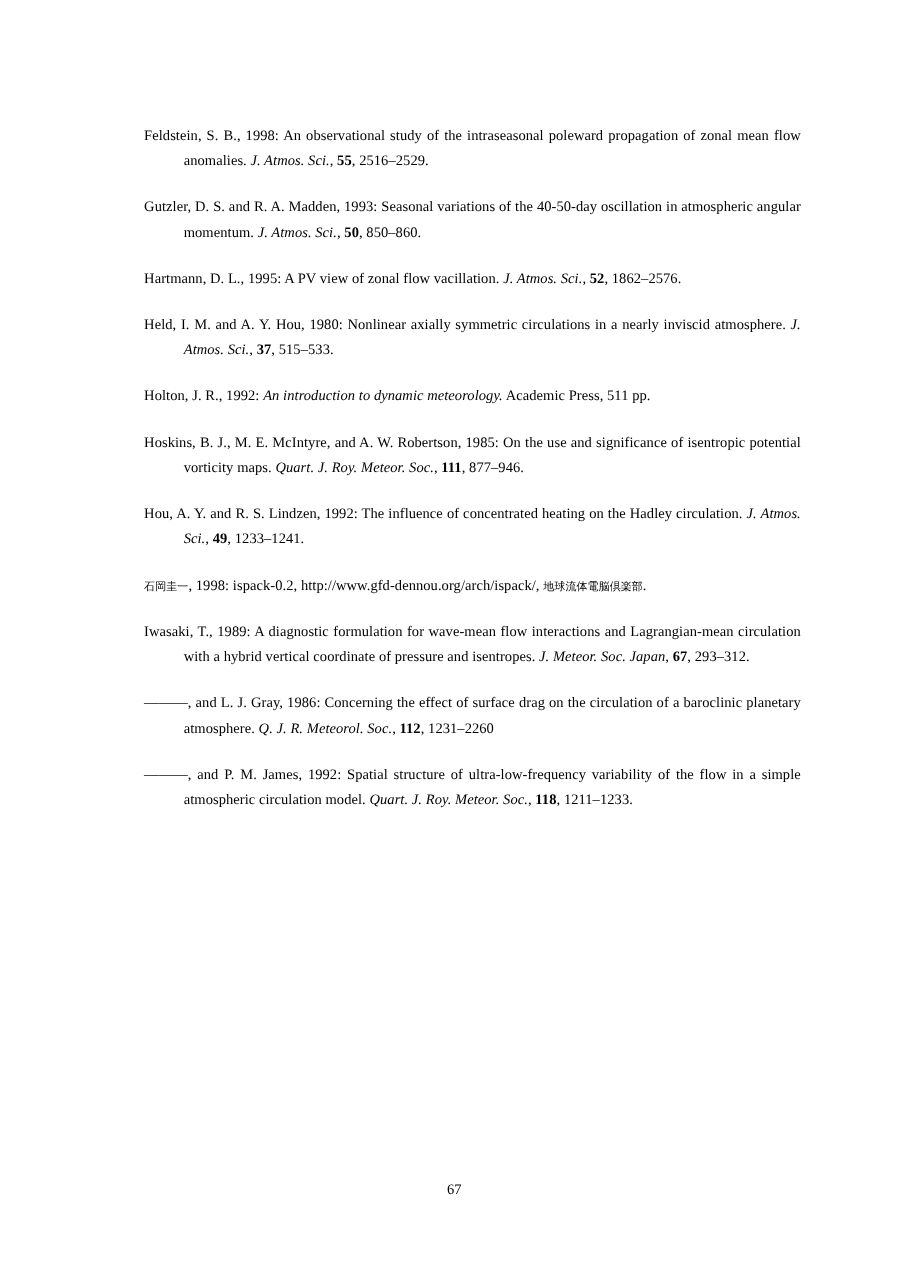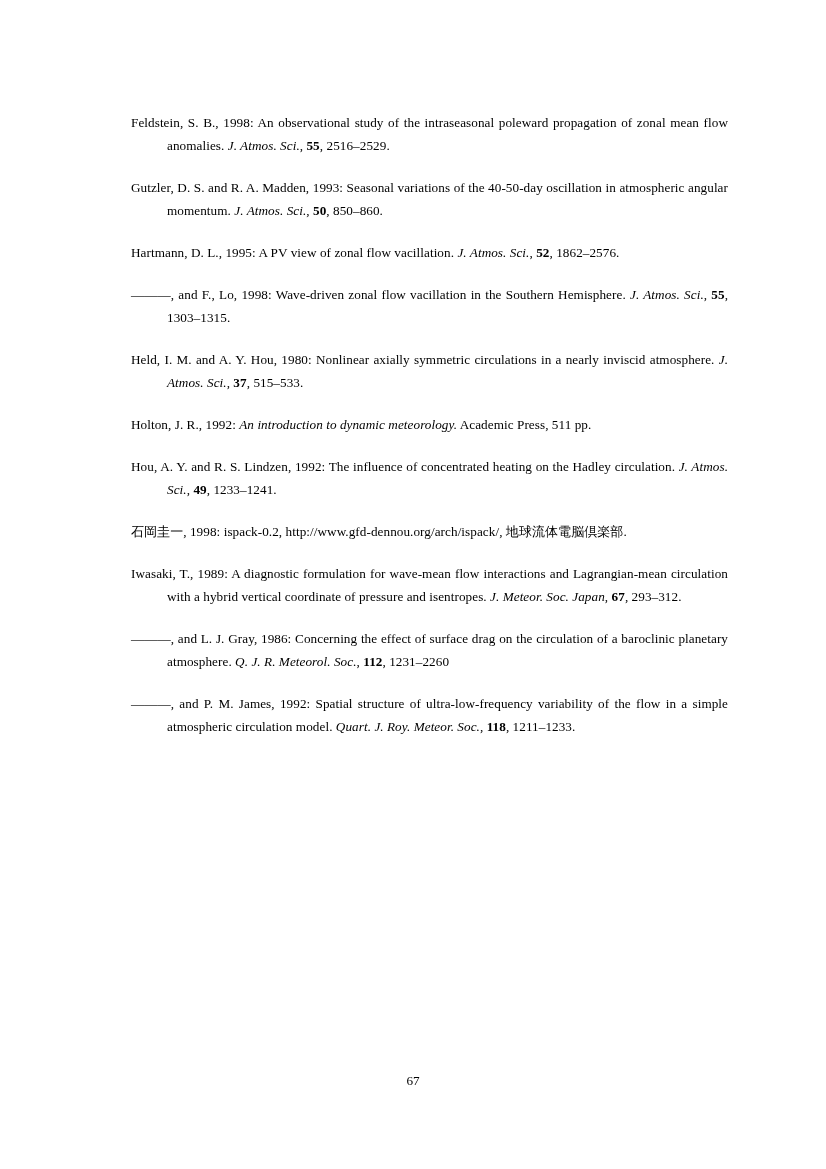--- a/index.html
+++ b/index.html
@@ -36,43 +36,43 @@
   }
   .ref:last-child { margin-bottom: 0; }
   .ref i, .ref .it {
     font-style: italic;
   }
   .ref .bold {
     font-weight: bold;
   }
   .cjk {
     font-family: "DejaVu Sans", sans-serif;
-    font-size: 13px;
+    font-size: 10px;
   }
   .pageno {
     position: absolute;
     left: 0;
     top: 1073px;
     width: 826px;
     text-align: center;
     font-size: 13.2px;
     font-family: "Liberation Serif", "DejaVu Serif", serif;
   }
 </style>
 </head>
 <body>
 
 <div class="page">
   <div class="refs">
       <p class="ref"><span>Feldstein, S. B., 1998: An observational study of the intraseasonal poleward propagation of zonal mean flow anomalies. </span><span class="it">J. Atmos. Sci.</span><span>, </span><span class="bold">55</span><span>, 2516–2529.</span></p>
       <p class="ref"><span>Gutzler, D. S. and R. A. Madden, 1993: Seasonal variations of the 40-50-day oscillation in atmospheric angular momentum. </span><span class="it">J. Atmos. Sci.</span><span>, </span><span class="bold">50</span><span>, 850–860.</span></p>
       <p class="ref"><span>Hartmann, D. L., 1995: A PV view of zonal flow vacillation.  </span><span class="it">J.  Atmos.  Sci.</span><span>, </span><span class="bold">52</span><span>, 1862–2576.</span></p>
-      <p class="ref"><span>———, and F., Lo, 1998: Wave-driven zonal flow vacillation in the Southern Hemisphere. </span><span class="it">J. Atmos.  Sci.</span><span>, </span><span class="bold">55</span><span>, 1303–1315.</span></p>
       <p class="ref"><span>Held, I. M. and A. Y. Hou, 1980: Nonlinear axially symmetric circulations in a nearly inviscid atmosphere. </span><span class="it">J. Atmos. Sci.</span><span>, </span><span class="bold">37</span><span>, 515–533.</span></p>
       <p class="ref"><span>Holton, J. R., 1992: </span><span class="it">An introduction to dynamic meteorology.</span><span> Academic Press, 511 pp.</span></p>
+      <p class="ref"><span>Hoskins, B. J., M. E. McIntyre, and A. W. Robertson, 1985: On the use and significance of isentropic potential vorticity maps. </span><span class="it">Quart.  J. Roy.  Meteor.  Soc.</span><span>, </span><span class="bold">111</span><span>, 877–946.</span></p>
       <p class="ref"><span>Hou, A. Y. and R. S. Lindzen, 1992: The influence of concentrated heating on the Hadley circulation. </span><span class="it">J. Atmos. Sci.</span><span>, </span><span class="bold">49</span><span>, 1233–1241.</span></p>
       <p class="ref"><span class="cjk">石岡圭一</span><span>, 1998:  ispack-0.2, http://www.gfd-dennou.org/arch/ispack/, </span><span class="cjk">地球流体電脳倶楽部</span><span>.</span></p>
       <p class="ref"><span>Iwasaki, T., 1989: A diagnostic formulation for wave-mean flow interactions and Lagrangian-mean circulation with a hybrid vertical coordinate of pressure and isentropes.  </span><span class="it">J. Meteor. Soc. Japan</span><span>, </span><span class="bold">67</span><span>, 293–312.</span></p>
       <p class="ref"><span>———, and L. J. Gray, 1986: Concerning the effect of surface drag on the circulation of a baroclinic planetary atmosphere. </span><span class="it">Q. J. R. Meteorol.  Soc.</span><span>, </span><span class="bold">112</span><span>, 1231–2260</span></p>
       <p class="ref"><span>———, and P. M. James, 1992: Spatial structure of ultra-low-frequency variability of the flow in a simple atmospheric circulation model. </span><span class="it">Quart.  J. Roy.  Meteor.  Soc.</span><span>, </span><span class="bold">118</span><span>, 1211–1233.</span></p>
     </div>
 </div>
 <div class="pageno">67</div>
 
 </body></html>

